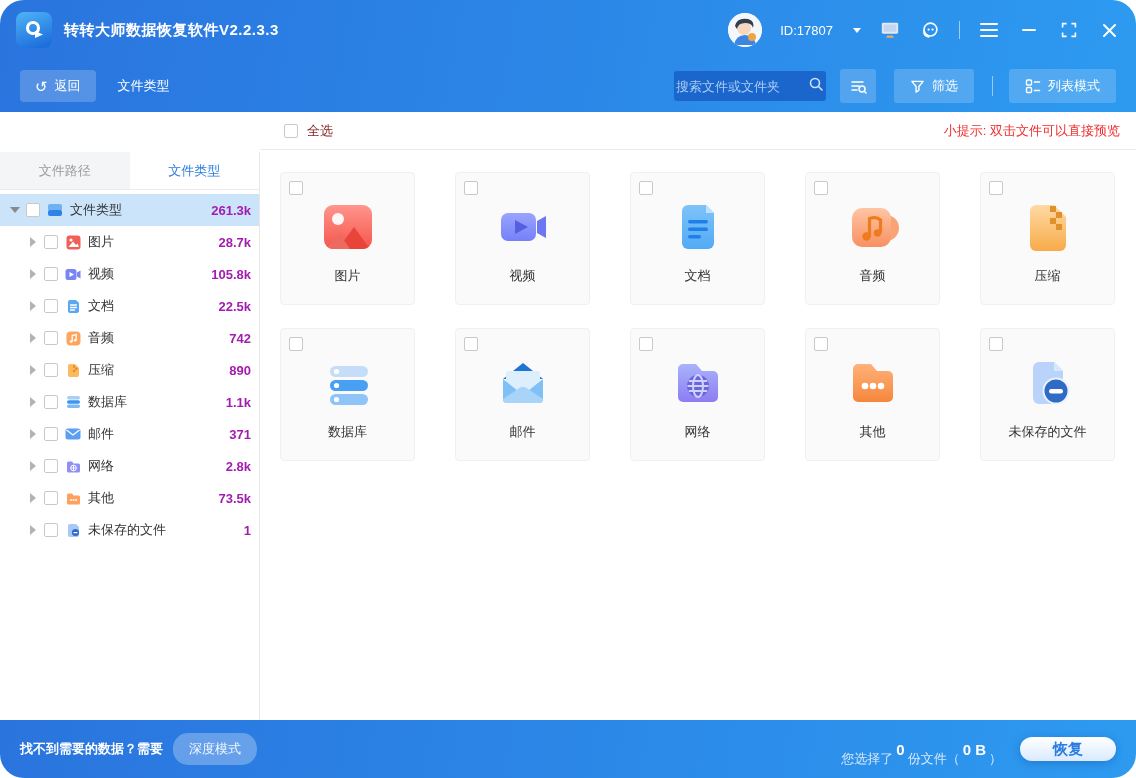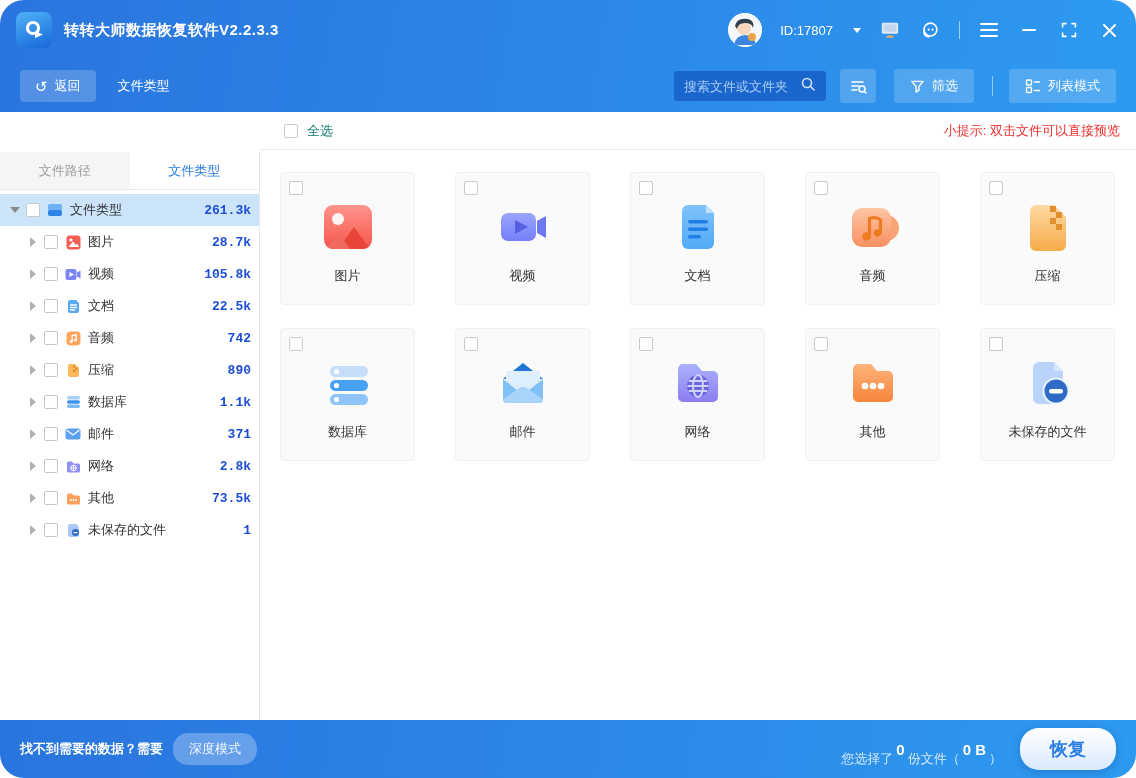--- a/index.html
+++ b/index.html
@@ -18,21 +18,21 @@
   .caret-down-s { width:0; height:0; border-left:4px solid transparent; border-right:4px solid transparent; border-top:5px solid #fff; display:inline-block; }
   .tb-icon { display:flex; align-items:center; justify-content:center; width:22px; height:22px; cursor:pointer; }
   .tb-divider { width:1px; height:18px; background:rgba(255,255,255,.55); }
 
   
   .toolbar { height:52px; display:flex; align-items:center; padding:0 20px; }
   .back-btn { display:flex; align-items:center; gap:7px; background:rgba(255,255,255,.20); border-radius:4px; padding:7px 15px; color:#fff; font-size:13px; cursor:pointer; }
   .back-glyph { font-size:15px; line-height:1; }
   .crumb { color:#fff; font-size:13px; margin-left:22px; }
   .tool-right { margin-left:auto; display:flex; align-items:center; }
-  .searchbox { display:flex; align-items:center; background:#1b66cd; border-radius:3px; height:30px; width:152px; padding:0 10px; }
+  .searchbox { display:flex; align-items:center; background:#1b66cd; border-radius:3px; height:30px; width:152px; padding:0 2px; }
   .searchbox input { flex:1; background:transparent; border:none; outline:none; color:#eaf3fd; font-size:13px; width:100px; font-family:inherit; }
   .searchbox input::placeholder { color:#a9cdf4; }
   .sq-btn { width:36px; height:34px; background:rgba(255,255,255,.18); border-radius:3px; display:flex; align-items:center; justify-content:center; margin-left:14px; cursor:pointer; }
   .tool-btn { display:flex; align-items:center; gap:7px; background:rgba(255,255,255,.18); border-radius:3px; height:34px; padding:0 16px; color:#fff; font-size:13px; margin-left:18px; cursor:pointer; }
   .vdiv { width:1px; height:20px; background:rgba(255,255,255,.5); margin:0 16px 0 18px; }
 
   
   .content { flex:1; display:flex; min-height:0; }
   .sidebar { width:260px; flex:0 0 auto; border-right:1px solid #e7e7e7; display:flex; flex-direction:column; background:#fff;margin-top:40px; }
   .side-tabs { display:flex; height:38px; border-bottom:1px solid #ebebeb; flex:0 0 auto; }
@@ -44,41 +44,41 @@
   .trow.selected { background:#cbe4f9; }
   .trow .caret { width:18px; display:flex; justify-content:center; flex:0 0 auto; }
   .trow.root { padding-left:6px; }
   .trow.child { padding-left:24px; }
   .c-down { width:0; height:0; border-left:5px solid transparent; border-right:5px solid transparent; border-top:6px solid #8a8a8a; }
   .c-right { width:0; height:0; border-top:5px solid transparent; border-bottom:5px solid transparent; border-left:6px solid #b3b3b3; }
   .cb { width:14px; height:14px; border:1px solid #c9c9c9; border-radius:2px; background:#fff; flex:0 0 auto; }
   .trow .cb { margin:0 6px 0 2px; }
   .ticon { width:18px; height:16px; display:flex; align-items:center; justify-content:center; margin-right:6px; flex:0 0 auto; }
   .tlabel { white-space:nowrap; }
-  .tcount { margin-left:auto; font-weight:600; color:#1d4ed8;font-family:Liberation Mono, monospace; }
+  .tcount { margin-left:auto; font-weight:600; color:#a21caf; }
 
   .main { flex:1; display:flex; flex-direction:column; min-width:0; background:#fff; }
   .main-header { height:38px; border-bottom:1px solid #ebebeb; display:flex; align-items:center; padding:0 16px 0 24px; flex:0 0 auto; }
-  .selall { display:flex; align-items:center; gap:9px; color:#0f766e; font-size:13px; cursor:pointer; }
+  .selall { display:flex; align-items:center; gap:9px; color:#7f1d1d; font-size:13px; cursor:pointer; }
   .tip { margin-left:auto; color:#f02d2d; font-size:13px; }
 
   .grid { padding:22px 20px; display:grid; grid-template-columns:repeat(5,135px); column-gap:40px; row-gap:23px; }
   .card { height:133px; background:#fafafa; border:1px solid #f0f0f0; border-radius:4px; position:relative; display:flex; flex-direction:column; align-items:center; cursor:pointer; }
   .card .cb { position:absolute; top:8px; left:8px; }
   .card .cicon { margin-top:22px; height:64px; display:flex; align-items:center; justify-content:center; }
   .card .clabel { margin-top:8px; font-size:13px; color:#333; }
 
   
   .footer { height:58px; flex:0 0 auto; background:linear-gradient(100deg,#2a74de 0%,#2d9af0 100%); display:flex; align-items:center; padding:15px 20px; }
   .hint { color:#fff; font-size:13px; font-weight:bold; display:flex; align-items:center; gap:10px; }
   .deep-btn { background:rgba(255,255,255,.28); color:#f3f9ff; font-size:13px; font-weight:normal; border-radius:15px; padding:7px 16px; cursor:pointer; }
   .foot-right { margin-left:auto; display:flex; align-items:center; }
   .sel-text { color:#d6e8fc; font-size:13px;margin-top:20px; }
   .sel-strong { color:#fff; font-weight:bold; font-size:15px; padding:0 3px; }
-  .recover-btn { margin-left:18px; width:96px; height:42px; border-radius:19px; background:linear-gradient(180deg,#ffffff,#d9eaff); color:#2a7de1; font-size:18px; font-weight:bold; display:flex; align-items:center; justify-content:center; box-shadow:0 2px 8px rgba(0,40,110,.25); cursor:pointer; }
+  .recover-btn { margin-left:18px; width:96px; height:24px; border-radius:19px; background:linear-gradient(180deg,#ffffff,#d9eaff); color:#2a7de1; font-size:15px; font-weight:bold; display:flex; align-items:center; justify-content:center; box-shadow:0 2px 8px rgba(0,40,110,.25); cursor:pointer; }
 </style>
 </head>
 <body>
 
 <div class="window">
 
   <div class="header">
     <div class="titlebar">
       <div class="logo">
         <svg width="22" height="22" viewBox="0 0 22 22">

